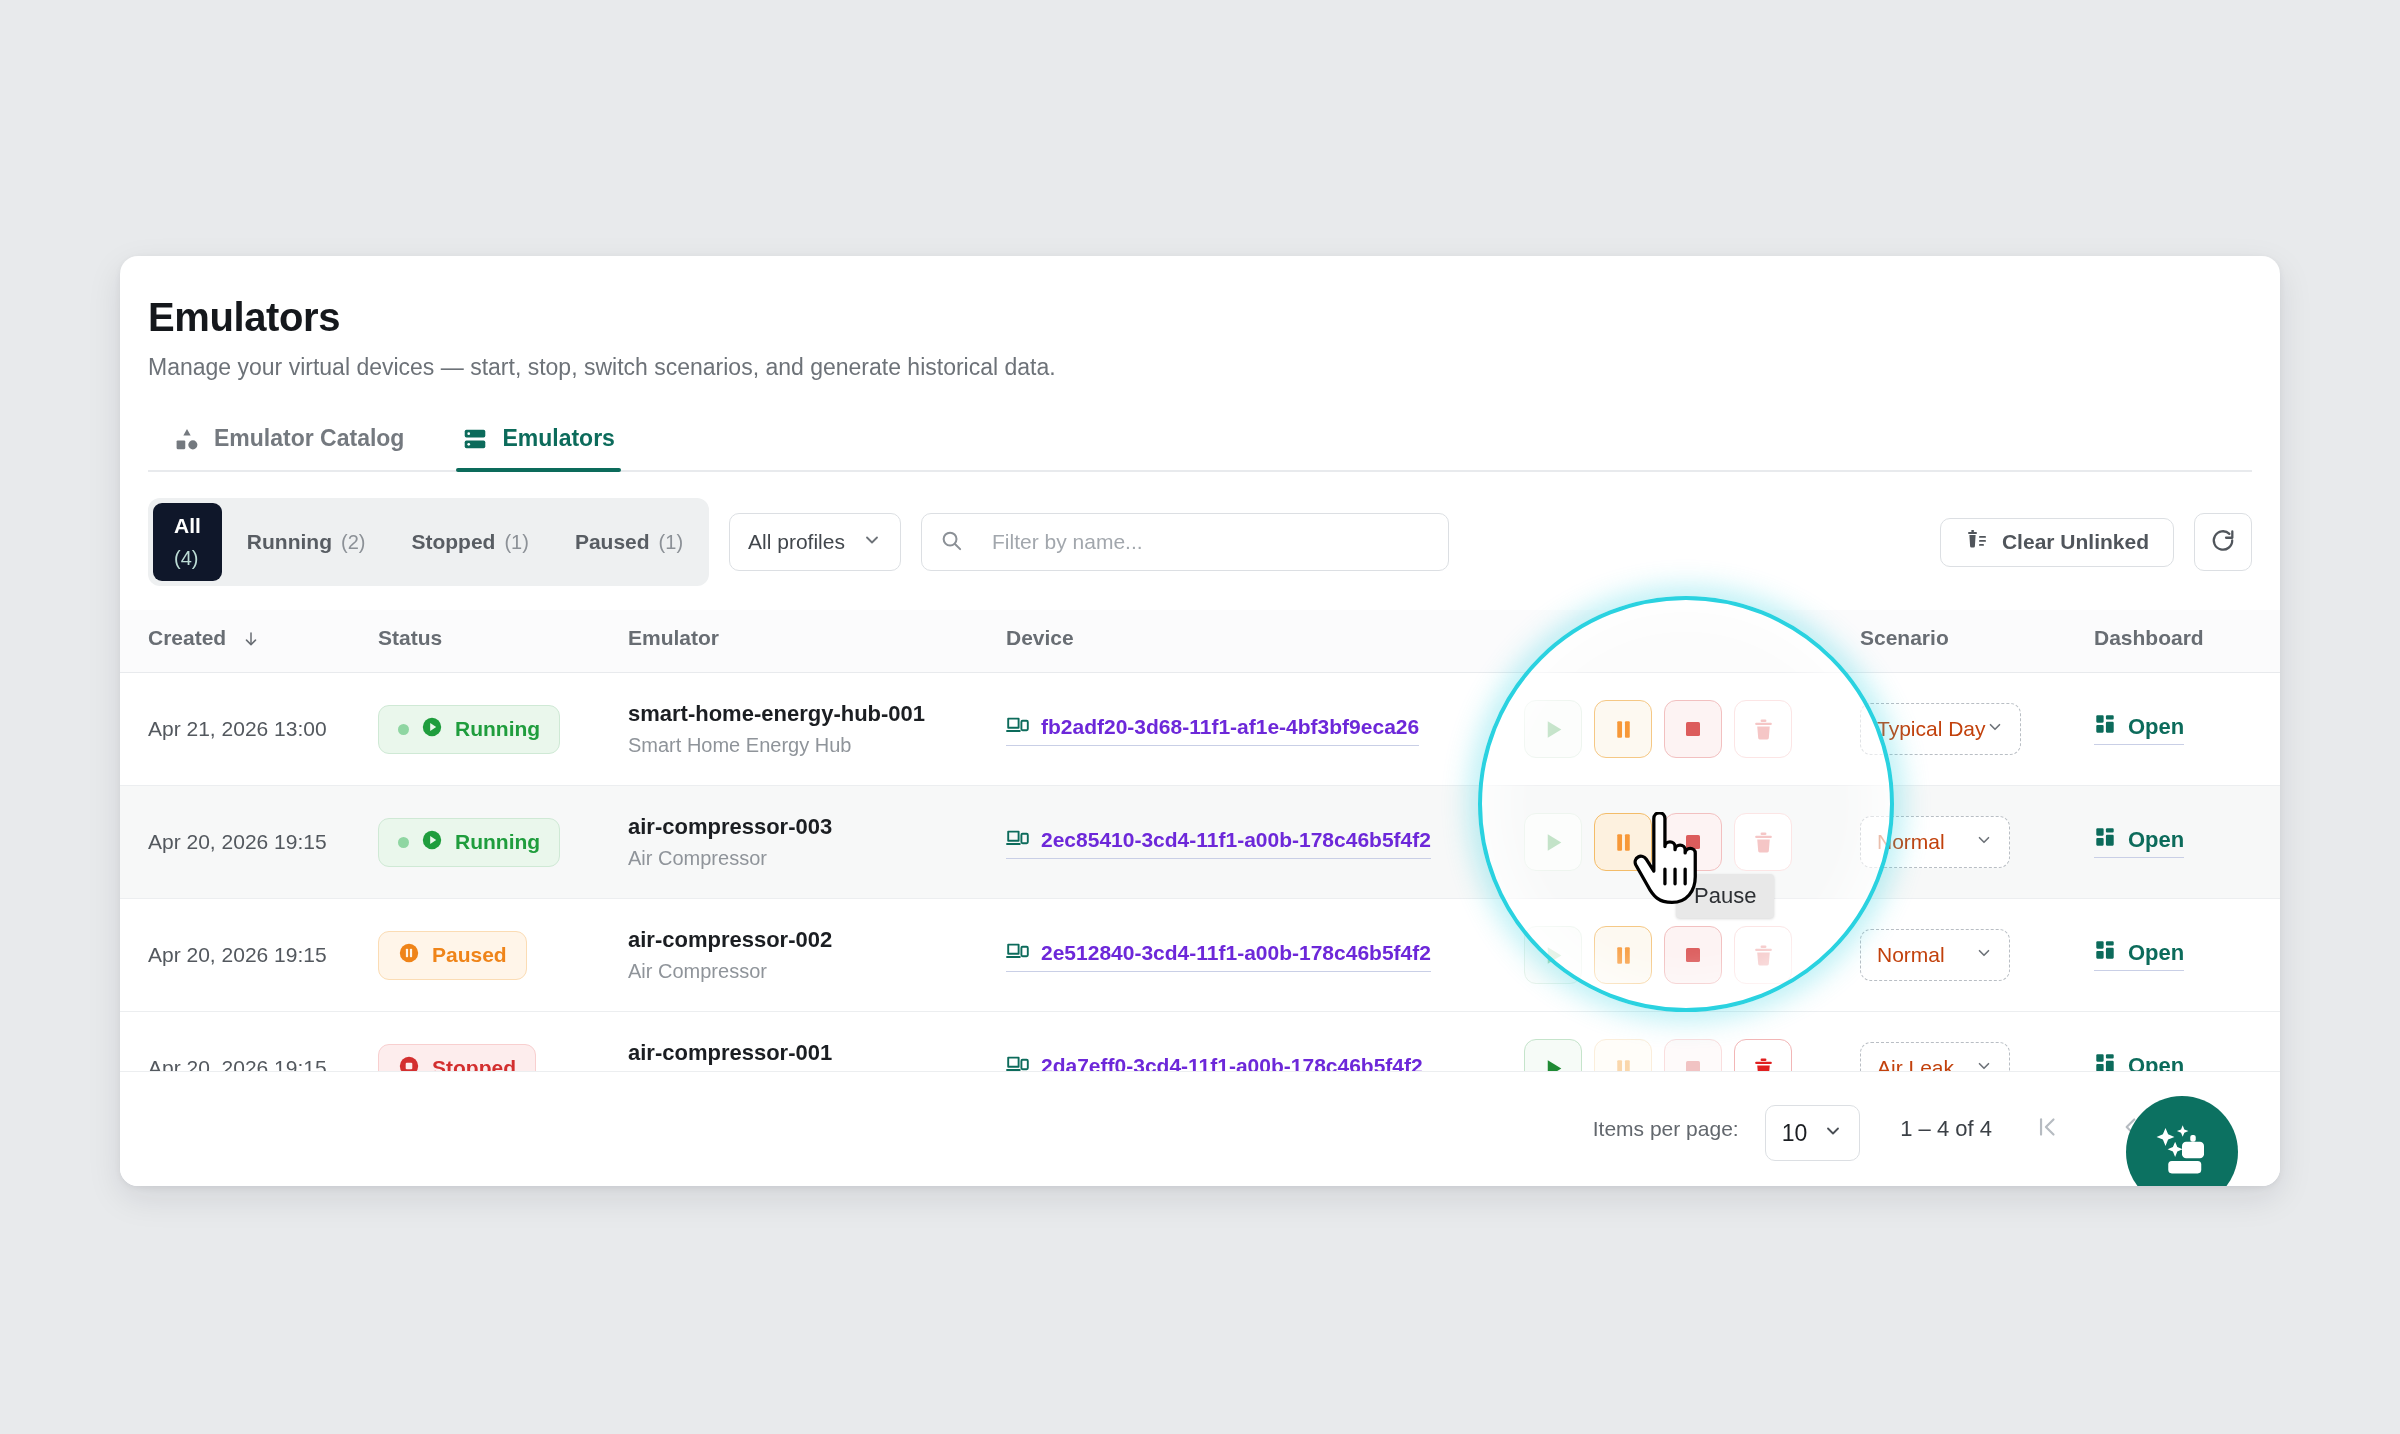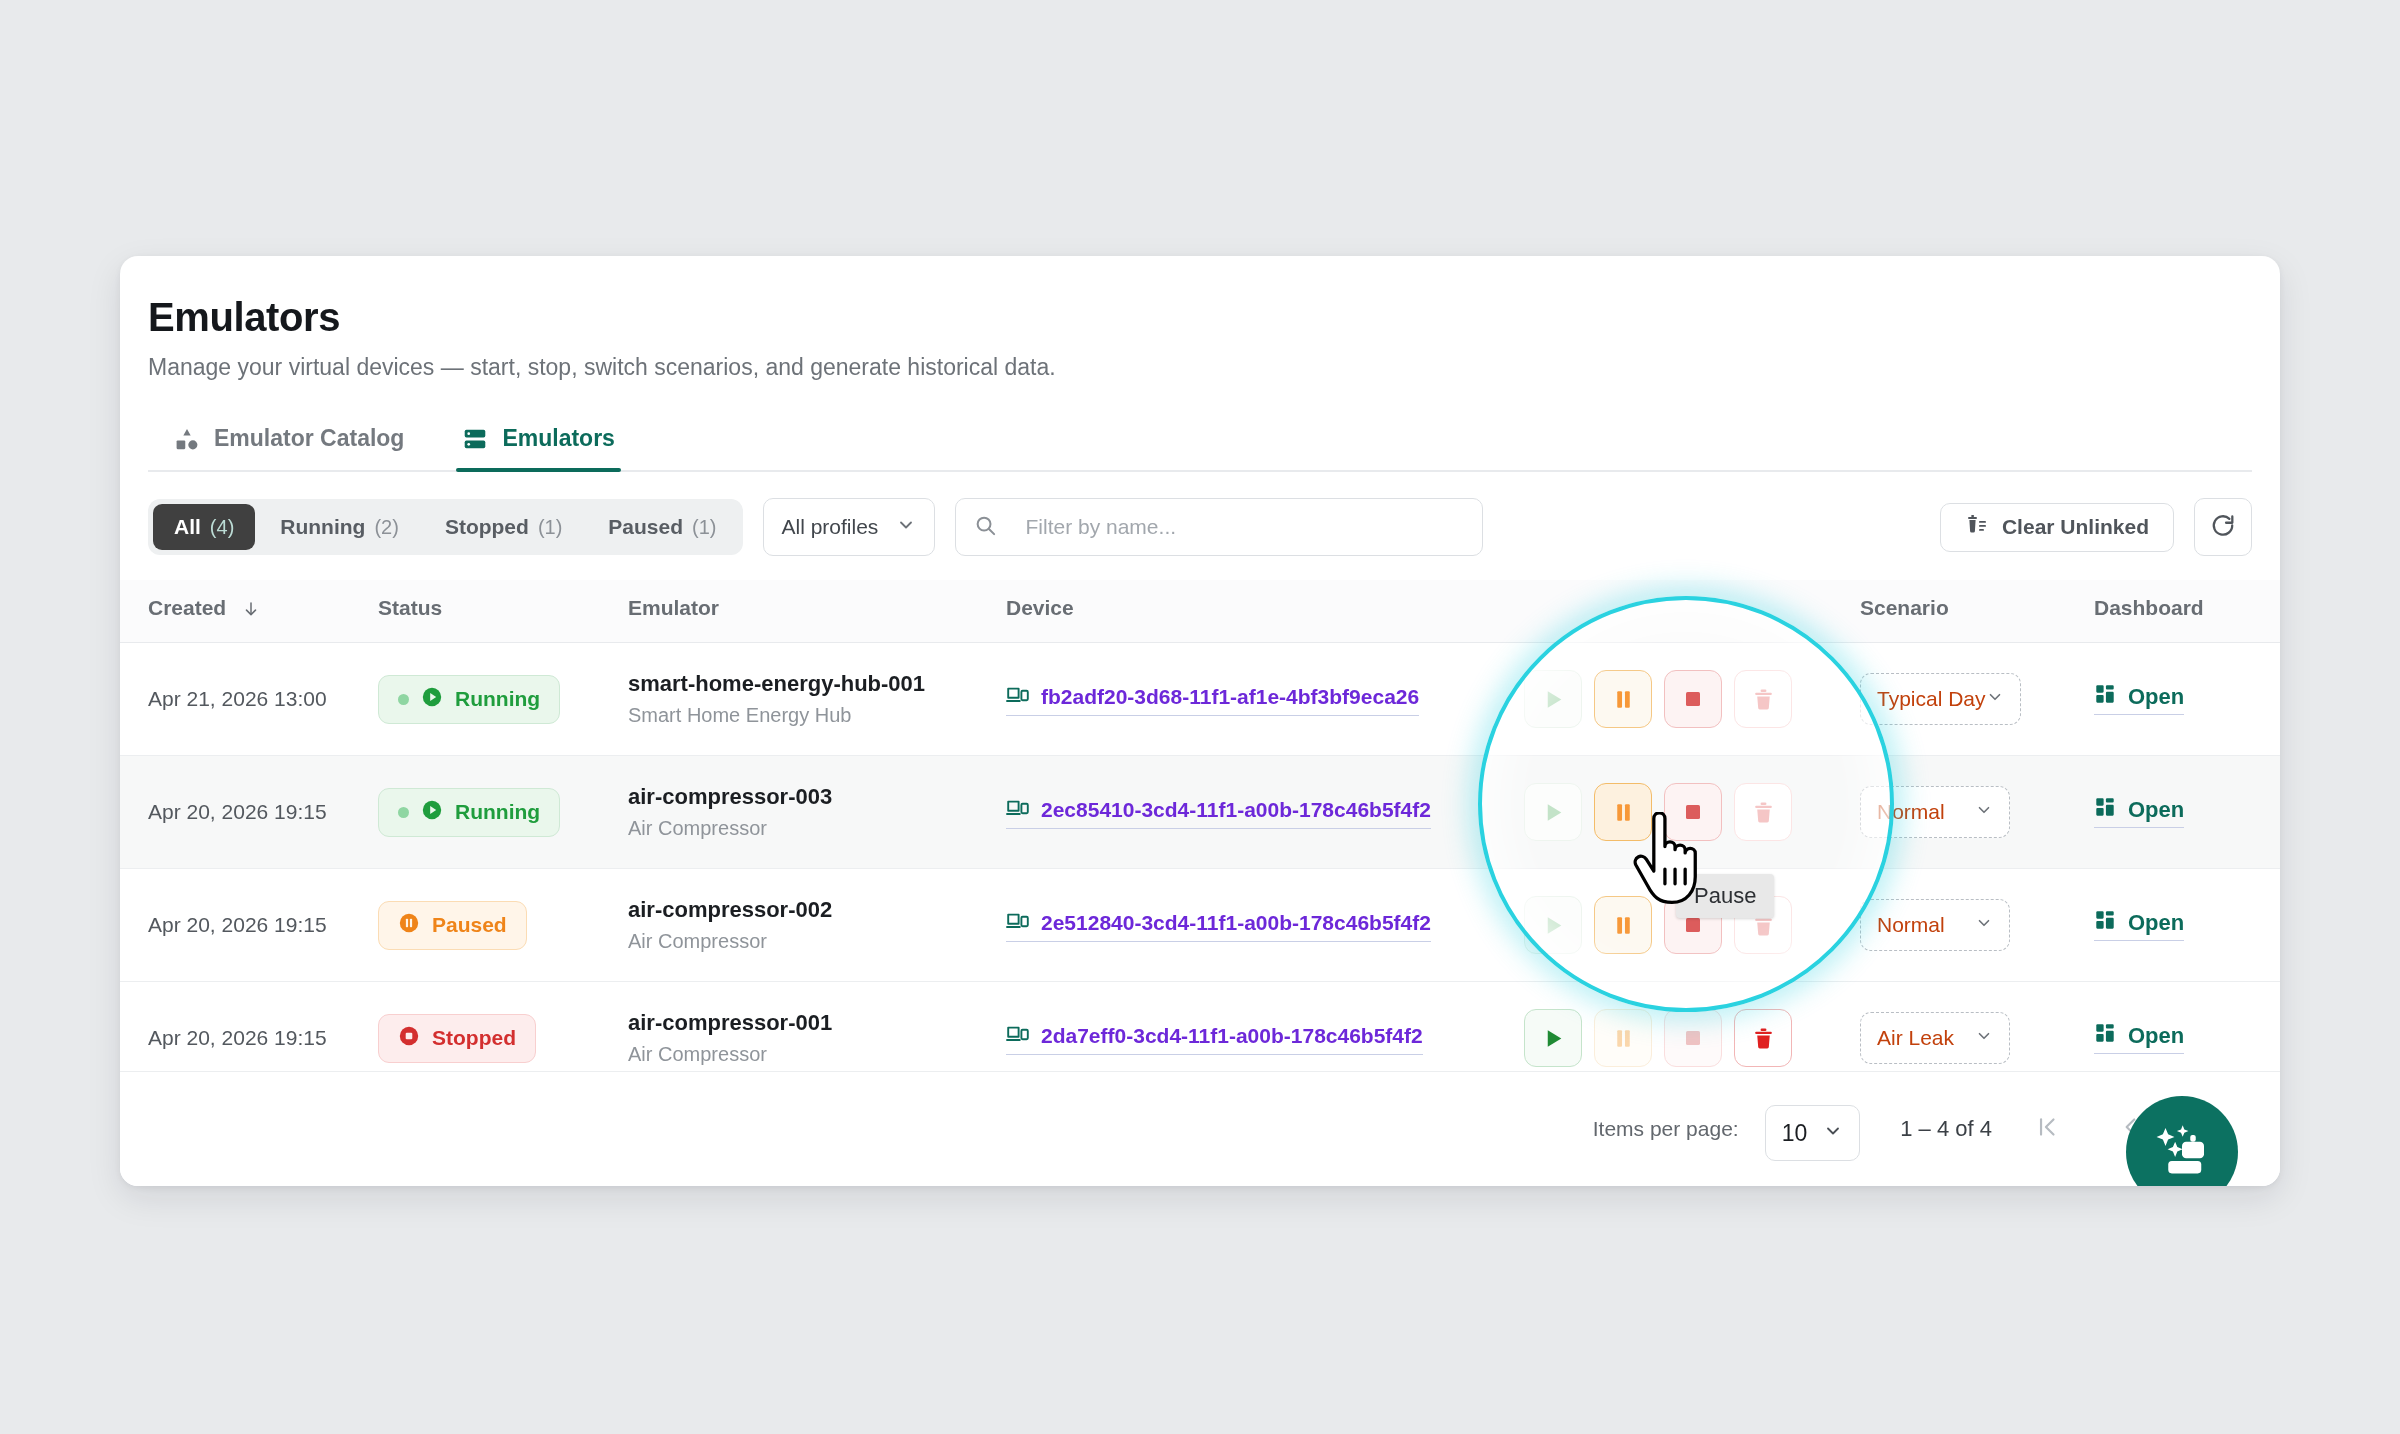--- a/index.html
+++ b/index.html
@@ -63,21 +63,21 @@
     background: #eef0f1; border-radius: 12px; padding: 5px;
   }
   .chip {
     display: flex; align-items: baseline; gap: 9px;
     padding: 11px 21px; border-radius: 9px;
     font-size: 21px; font-weight: 700; color: #585d63;
     cursor: pointer; border: none; background: transparent;
     font-family: inherit; white-space: nowrap;
   }
   .chip .cnt { font-weight: 400; color: #8c9197; font-size: 20px; }
-  .chip.active { background: #404040; color: #fff; }
+  .chip.active { background: #0f172a; color: #fff; flex-direction: column; }
   .chip.active .cnt { color: #bcdcd5; }
 
   .select-box {
     display: flex; align-items: center; justify-content: space-between;
     width: 172px; height: 58px; padding: 0 18px;
     border: 1.6px solid #dcdfe3; border-radius: 10px;
     background: #fff; font-size: 21px; color: #41464c; cursor: pointer;
   }
   .search {
     position: relative; width: 528px; height: 58px;

